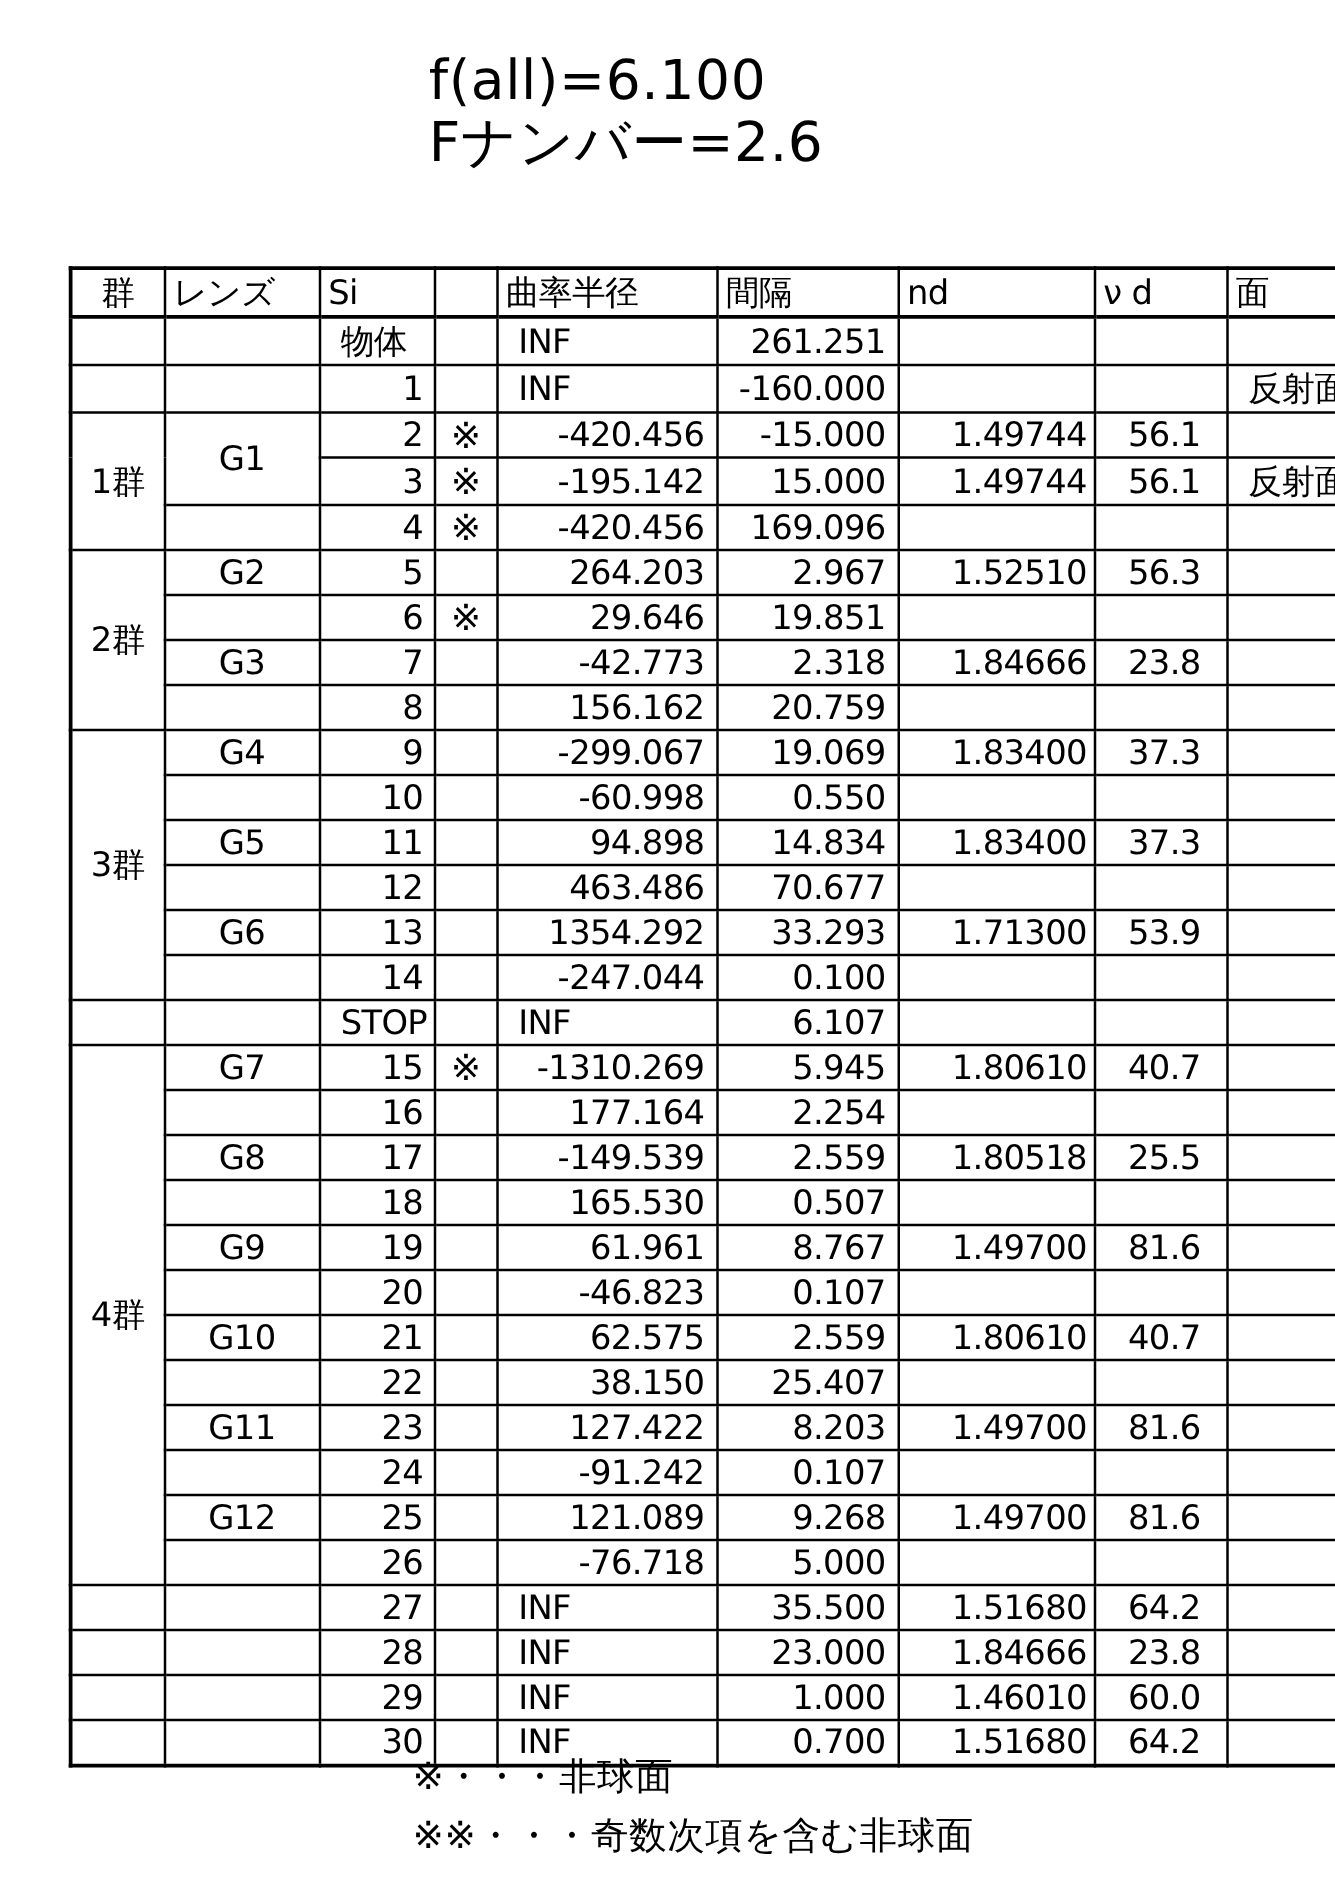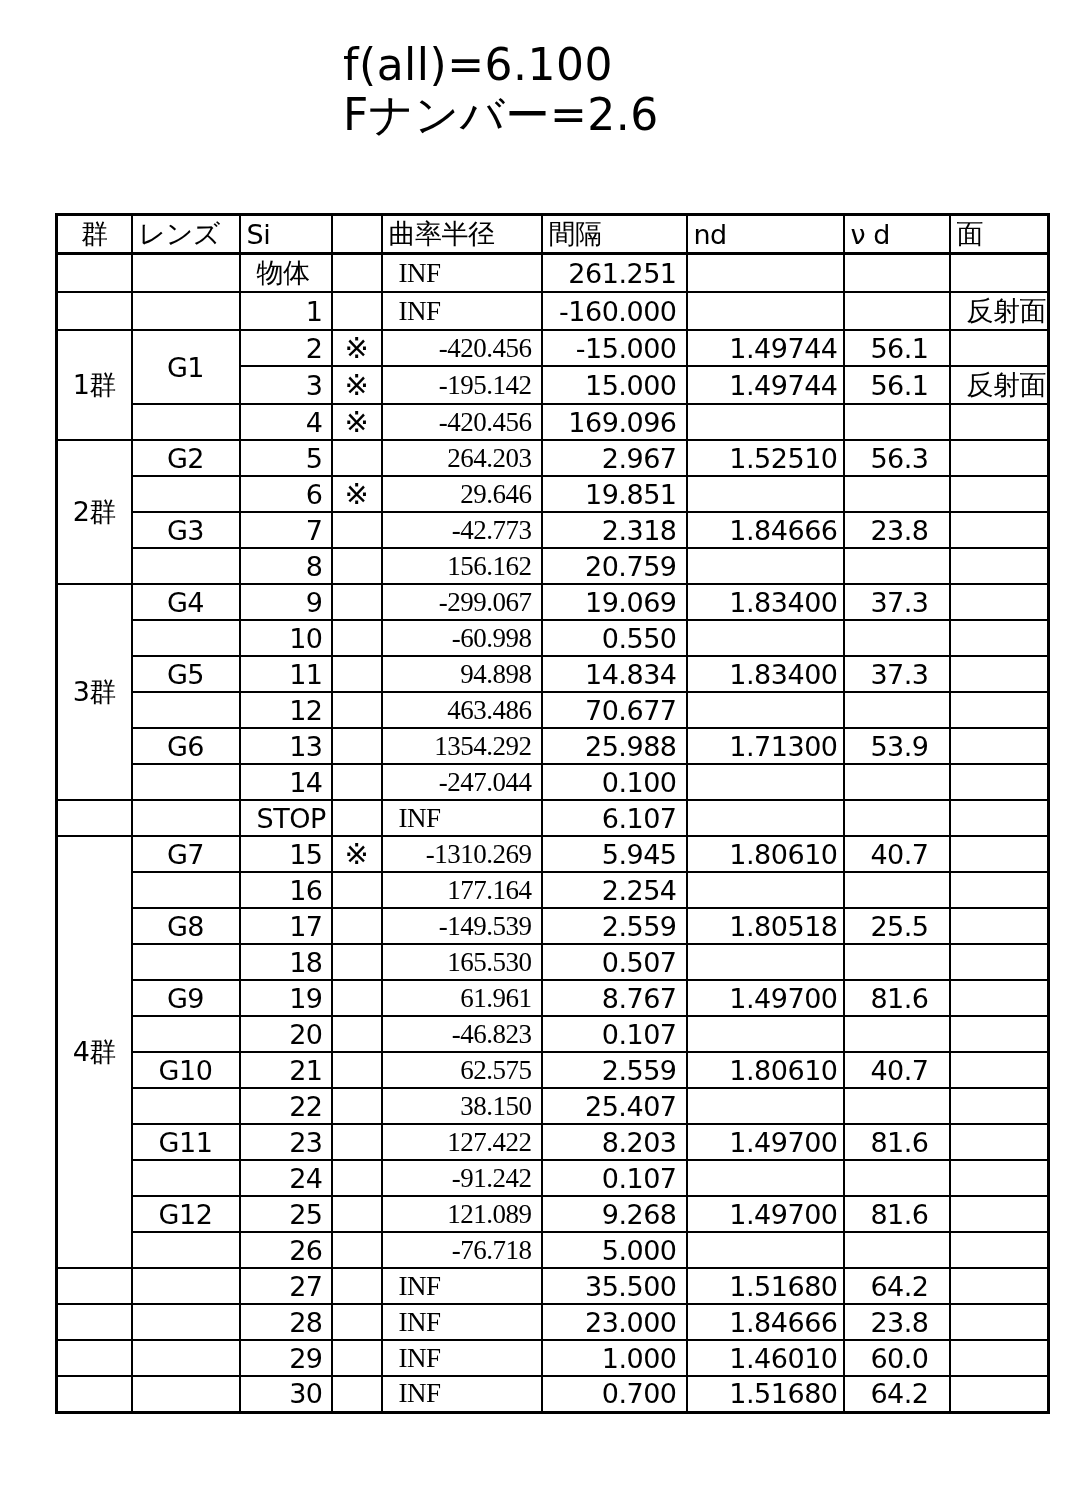--- a/index.html
+++ b/index.html
@@ -31,24 +31,24 @@
     font-weight:normal;
     white-space:nowrap;
     overflow:hidden;
     letter-spacing:-0.5px;
     vertical-align:middle;
   }
   thead th { height:37px; text-align:left; padding-left:6px; border-bottom:3px solid #000; }
   thead th.col-group { text-align:center; padding-left:0; }
   tbody td { height:36px; }
   .col-group   { width:75px; }
-  .col-lens    { width:108px;margin-top:44px; }
+  .col-lens    { width:124px;margin-top:44px; }
   .col-si      { width:92px; }
   .col-mark    { width:50px; }
-  .col-radius  { width:160px;font-family:Liberation Serif, serif; }
+  .col-radius  { width:176px; }
   .col-distance{ width:145px; }
   .col-nd      { width:157px; }
   .col-vd      { width:106px; }
   .col-surface { width:99px; }
   td.num { text-align:right; padding-right:9px; }
   td.txt { text-align:left;  padding-left:16px; }
   td.center { text-align:center; }
   td.col-si.num { padding-right:8px; }
   td.col-nd.num { padding-right:5px; }
   td.col-vd.num { padding-right:20px; }
@@ -216,21 +216,21 @@
           <td class="col-distance num">70.677</td>
           <td class="col-nd num"></td>
           <td class="col-vd num"></td>
           <td class="col-surface txt"></td>
         </tr>
         <tr>
           <td class="col-lens center">G6</td>
           <td class="col-si num">13</td>
           <td class="col-mark center"></td>
           <td class="col-radius num">1354.292</td>
-          <td class="col-distance num">25.988</td>
+          <td class="col-distance num">33.293</td>
           <td class="col-nd num">1.71300</td>
           <td class="col-vd num">53.9</td>
           <td class="col-surface txt"></td>
         </tr>
         <tr>
           <td class="col-lens center"></td>
           <td class="col-si num">14</td>
           <td class="col-mark center"></td>
           <td class="col-radius num">-247.044</td>
           <td class="col-distance num">0.100</td>
@@ -410,14 +410,18 @@
           <td class="col-mark center"></td>
           <td class="col-radius txt">INF</td>
           <td class="col-distance num">0.700</td>
           <td class="col-nd num">1.51680</td>
           <td class="col-vd num">64.2</td>
           <td class="col-surface txt"></td>
         </tr>
       </tbody>
   </table>
 
+  <div class="footnotes">
+    <div class="footnote">※・・・非球面</div>
+    <div class="footnote">※※・・・奇数次項を含む非球面</div>
+  </div>
 
 </div>
 
 </body></html>

